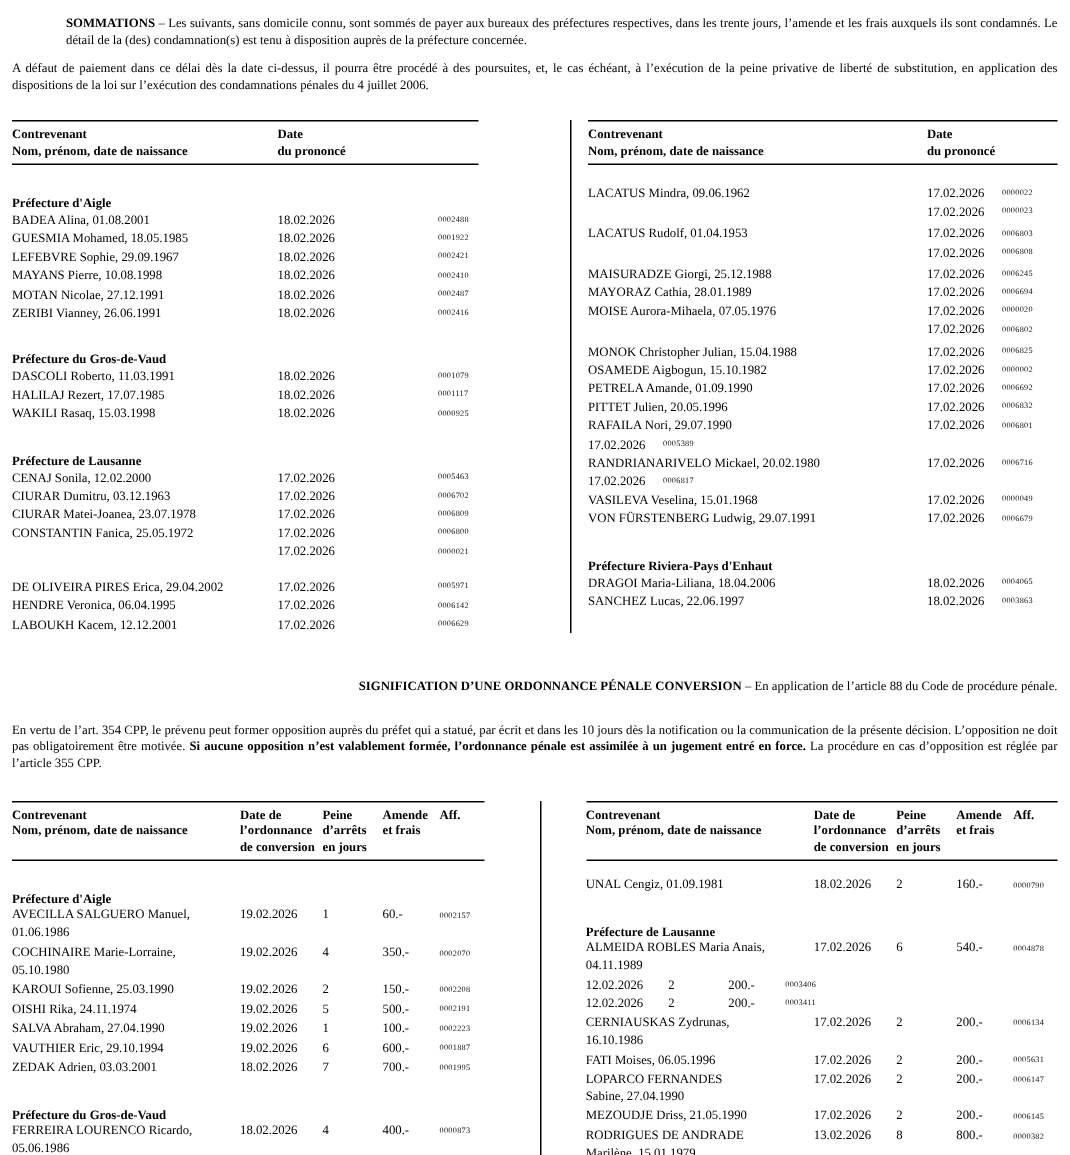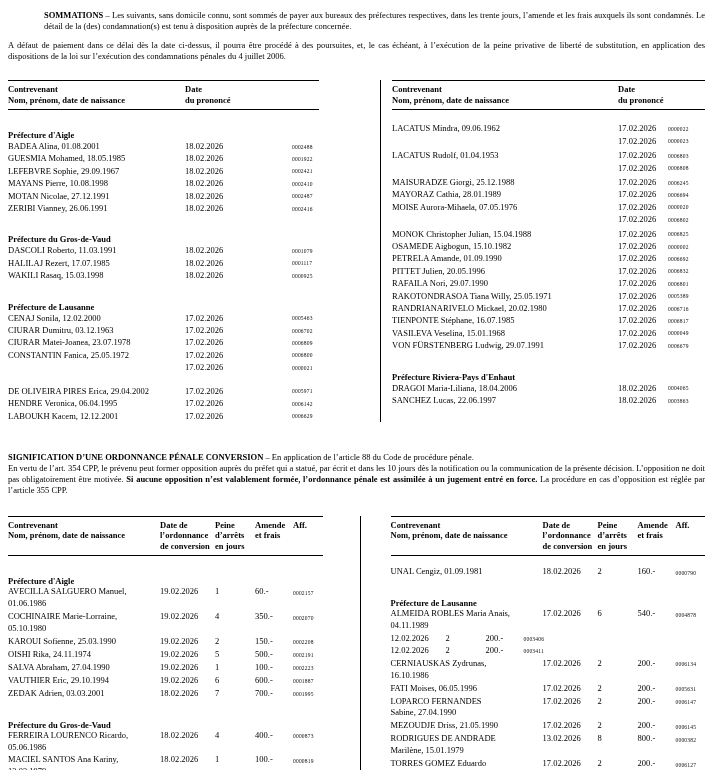--- a/index.html
+++ b/index.html
@@ -2,21 +2,21 @@
 <html><head>
 <meta charset="utf-8">
 <style>
   html,body{margin:0;padding:0;background:#fff;}
   body{width:713px;height:770px;overflow:hidden;color:#000;
        font-family:"Liberation Serif","DejaVu Serif",serif;font-size:8.5px;}
   .page{padding:10px 8px 0 8px;box-sizing:border-box;width:713px;}
   p{margin:0;text-align:justify;line-height:11px;}
   .p1{margin-bottom:8px;margin-left:36px;}
   b{font-weight:bold;}
-  .sec2{margin-top:30px;margin-bottom:0;text-align:left;}
+  .sec2{margin-top:30px;margin-bottom:18px;text-align:right;}
   
   .tables{display:flex;align-items:stretch;justify-content:flex-end;}
   .vdiv{width:1px;background:#000;}
   .thead{display:flex;border-top:1.8px solid #000;border-bottom:1.2px solid #000;
          padding:3px 0 4px 0;margin-bottom:8px;font-weight:bold;}
   .hc{white-space:pre-line;line-height:10.5px;}
   .gtitle{font-weight:bold;margin-top:20px;}
   
   .somm{margin-top:18px;}
   .somm .col-l{width:312px;}
@@ -337,39 +337,37 @@
           <div class="srow">
             <div class="sname">RAFAILA Nori, 29.07.1990</div>
             <div class="sentries">
               <div class="sentry">
                 <div class="sdate">17.02.2026</div>
                 <div class="saff">0006801</div>
               </div>
             </div>
           </div>
           <div class="srow">
-            <div class="sname">RAKOTONDRASOA Tiana Willy, 25.05.1971</div>
             <div class="sentries">
               <div class="sentry">
                 <div class="sdate">17.02.2026</div>
                 <div class="saff">0005389</div>
               </div>
             </div>
           </div>
           <div class="srow">
             <div class="sname">RANDRIANARIVELO Mickael, 20.02.1980</div>
             <div class="sentries">
               <div class="sentry">
                 <div class="sdate">17.02.2026</div>
                 <div class="saff">0006716</div>
               </div>
             </div>
           </div>
           <div class="srow">
-            <div class="sname">TIENPONTE Stéphane, 16.07.1985</div>
             <div class="sentries">
               <div class="sentry">
                 <div class="sdate">17.02.2026</div>
                 <div class="saff">0006817</div>
               </div>
             </div>
           </div>
           <div class="srow">
             <div class="sname">VASILEVA Veselina, 15.01.1968</div>
             <div class="sentries">

